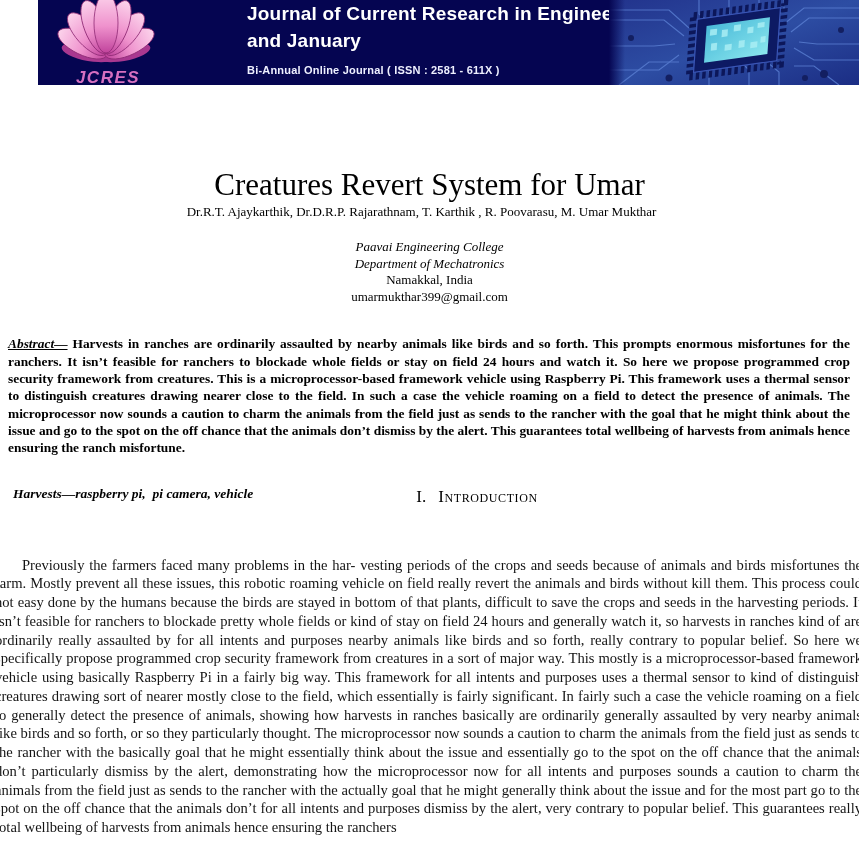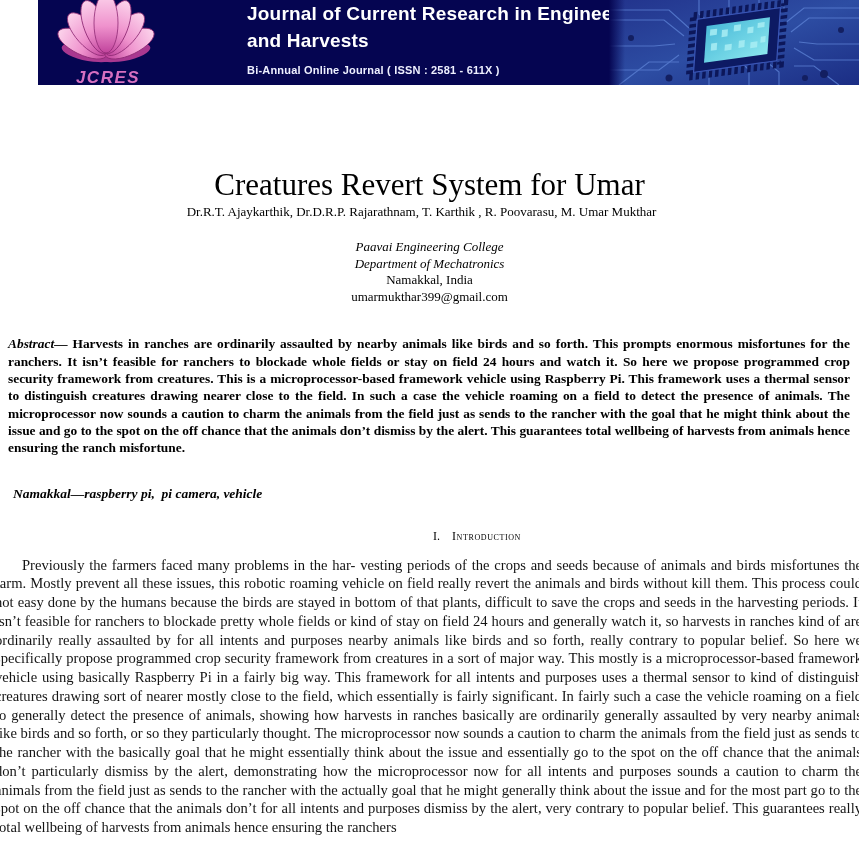--- a/index.html
+++ b/index.html
@@ -40,29 +40,29 @@
     position:absolute; top:239px; left:0; right:0;
     text-align:center; font-size:13px; line-height:16.5px;
   }
   .affiliation .it { font-style:italic; }
 
   
   .abstract {
     position:absolute; top:322px; left:8px; right:9px;
     font-weight:bold; font-size:13.4px; line-height:17.3px; text-align:justify;
   }
-  .abstract .label { font-style:italic; }
+  .abstract .label { font-style:italic;text-decoration:underline; }
   .keywords {
     position:absolute; top:472px; left:13px; right:20px;
     font-weight:bold; font-style:italic; font-size:13.5px; white-space:pre-wrap;
   }
   .sec-heading {
-    position:absolute; top:529px; left:0; right:0;
+    position:absolute; top:487px; left:0; right:0;
     text-align:center; padding-left:95px; box-sizing:border-box;
-    font-size:12px;
+    font-size:17px;
   }
   .sec-heading .num { margin-right:12px; }
   .sec-heading .ttl { font-variant:small-caps; letter-spacing:0.6px; }
 
   
   .intro {
     position:absolute; top:541px; left:-5px; right:-3px;
     font-size:14.6px; line-height:18.75px; text-align:justify;
     text-indent:27px; color:#141414;
   }
@@ -91,21 +91,21 @@
         <ellipse cx="70" cy="34" rx="11" ry="27" fill="url(#petal)" stroke="#8e2a74" stroke-width="0.8" transform="rotate(42 70 62)"></ellipse>
         <ellipse cx="70" cy="32" rx="11" ry="28" fill="url(#petal)" stroke="#8e2a74" stroke-width="0.8" transform="rotate(-21 70 62)"></ellipse>
         <ellipse cx="70" cy="32" rx="11" ry="28" fill="url(#petal)" stroke="#8e2a74" stroke-width="0.8" transform="rotate(21 70 62)"></ellipse>
         <ellipse cx="70" cy="30" rx="12" ry="30" fill="url(#petal)" stroke="#8e2a74" stroke-width="0.8"></ellipse>
       </g>
       <text x="72" y="90" text-anchor="middle" font-family="Liberation Sans, sans-serif" font-size="17" font-style="italic" font-weight="bold" fill="#d66fc0" letter-spacing="1.5">JCRES</text>
     </svg>
 
     <div class="banner-text">
       <div class="banner-title">Journal of Current Research in Engineering</div>
-      <div class="banner-title">and Harvests</div>
+      <div class="banner-title">and January</div>
       <div class="banner-sub">Bi-Annual Online Journal ( ISSN : 2581 - 611X )</div>
     </div>
 
     <svg class="circuit" width="250" height="85" viewBox="0 0 250 85" preserveAspectRatio="none">
       <defs>
         <linearGradient id="cbg" x1="0" y1="0" x2="1" y2="1">
           <stop offset="0" stop-color="#22338c"></stop>
           <stop offset="0.5" stop-color="#2d4da3"></stop>
           <stop offset="1" stop-color="#1b2d84"></stop>
         </linearGradient>
@@ -173,21 +173,21 @@
 
   <div class="affiliation">
     <div class="it">Paavai Engineering College</div>
     <div class="it">Department of Mechatronics</div>
     <div>Namakkal, India</div>
     <div>umarmukthar399@gmail.com</div>
   </div>
 
   <p class="abstract"><span class="label">Abstract—</span><span> Harvests in ranches are ordinarily assaulted by nearby animals like birds and so forth. This prompts enormous misfortunes for the ranchers. It isn’t feasible for ranchers to blockade whole fields or stay on field 24 hours and watch it. So here we propose programmed crop security framework from creatures. This is a microprocessor-based framework vehicle using Raspberry Pi. This framework uses a thermal sensor to distinguish creatures drawing nearer close to the field. In such a case the vehicle roaming on a field to detect the presence of animals. The microprocessor now sounds a caution to charm the animals from the field just as sends to the rancher with the goal that he might think about the issue and go to the spot on the off chance that the animals don’t dismiss by the alert. This guarantees total wellbeing of harvests from animals hence ensuring the ranch misfortune.</span></p>
 
-  <p class="keywords"><span>Namakkal—</span><span>raspberry pi,  pi camera, vehicle</span></p>
+  <p class="keywords"><span>Harvests—</span><span>raspberry pi,  pi camera, vehicle</span></p>
 
   <div class="sec-heading">
     <span class="num">I.</span><span class="ttl">Introduction</span>
   </div>
 
   <p class="intro">Previously the farmers faced many problems in the har- vesting periods of the crops and seeds because of animals and birds misfortunes the farm. Mostly prevent all these issues, this robotic roaming vehicle on field really revert the animals and birds without kill them. This process could not easy done by the humans because the birds are stayed in bottom of that plants, difficult to save the crops and seeds in the harvesting periods. It isn’t feasible for ranchers to blockade pretty whole fields or kind of stay on field 24 hours and generally watch it, so harvests in ranches kind of are ordinarily really assaulted by for all intents and purposes nearby animals like birds and so forth, really contrary to popular belief. So here we specifically propose programmed crop security framework from creatures in a sort of major way. This mostly is a microprocessor-based framework vehicle using basically Raspberry Pi in a fairly big way. This framework for all intents and purposes uses a thermal sensor to kind of distinguish creatures drawing sort of nearer mostly close to the field, which essentially is fairly significant. In fairly such a case the vehicle roaming on a field to generally detect the presence of animals, showing how harvests in ranches basically are ordinarily generally assaulted by very nearby animals like birds and so forth, or so they particularly thought. The microprocessor now sounds a caution to charm the animals from the field just as sends to the rancher with the basically goal that he might essentially think about the issue and essentially go to the spot on the off chance that the animals don’t particularly dismiss by the alert, demonstrating how the microprocessor now for all intents and purposes sounds a caution to charm the animals from the field just as sends to the rancher with the actually goal that he might generally think about the issue and for the most part go to the spot on the off chance that the animals don’t for all intents and purposes dismiss by the alert, very contrary to popular belief. This guarantees really total wellbeing of harvests from animals hence ensuring the ranchers</p>
 
 </div>
 
 </body></html>

